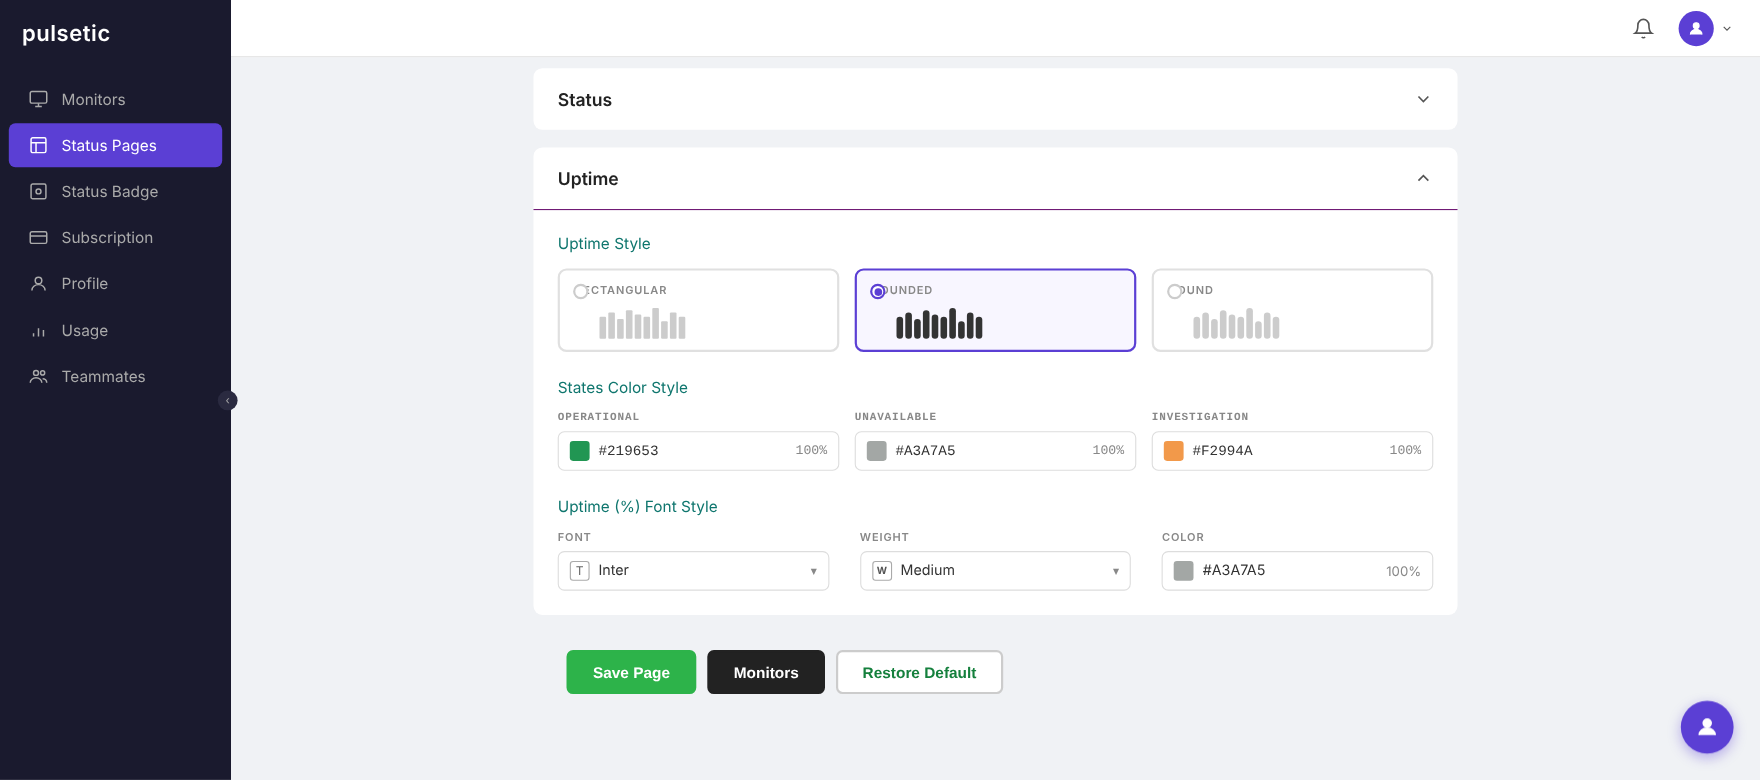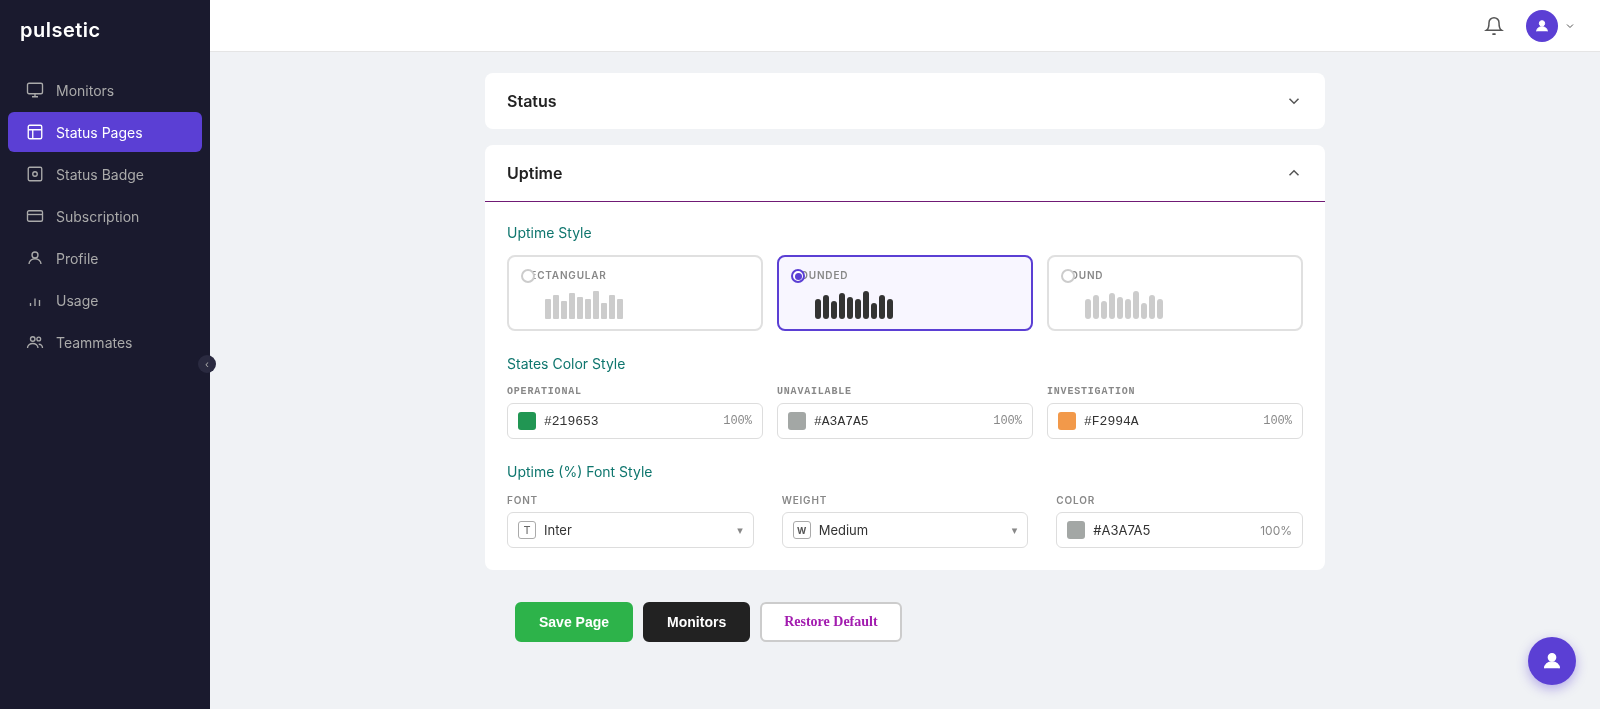--- a/index.html
+++ b/index.html
@@ -89,21 +89,21 @@
       cursor: pointer;
     }
     .header-user {
       display: flex; align-items: center; gap: 6px; cursor: pointer;
     }
 
     
     .content-area {
       flex: 1;
       overflow-y: auto;
-      padding: 11px;
+      padding: 0;
     }
     .content-inner {
       max-width: 900px;
       margin: 0 auto;
       padding: 0 30px 40px 30px;
     }
 
     
     .section {
       background: #fff;
@@ -282,21 +282,21 @@
     .btn {
       padding: 10px 22px;
       border-radius: 6px;
       font-size: 14px;
       font-weight: 600;
       cursor: pointer;
       border: 2px solid transparent;
     }
     .btn-primary { background: #2db34a; color: #fff; border-color: #2db34a; }
     .btn-dark { background: #222; color: #fff; border-color: #222; }
-    .btn-outline { background: #fff; color: #a21caf; border-color: #ccc; font-family: Liberation Serif, serif; }
+    .btn-outline { background: #fff; color: #15803d; border-color: #ccc; }
 
     
     .fab-avatar {
       position: fixed;
       bottom: 24px;
       right: 24px;
       width: 48px; height: 48px;
       background: #5b3fd4;
       border-radius: 50%;
       display: flex; align-items: center; justify-content: center;

